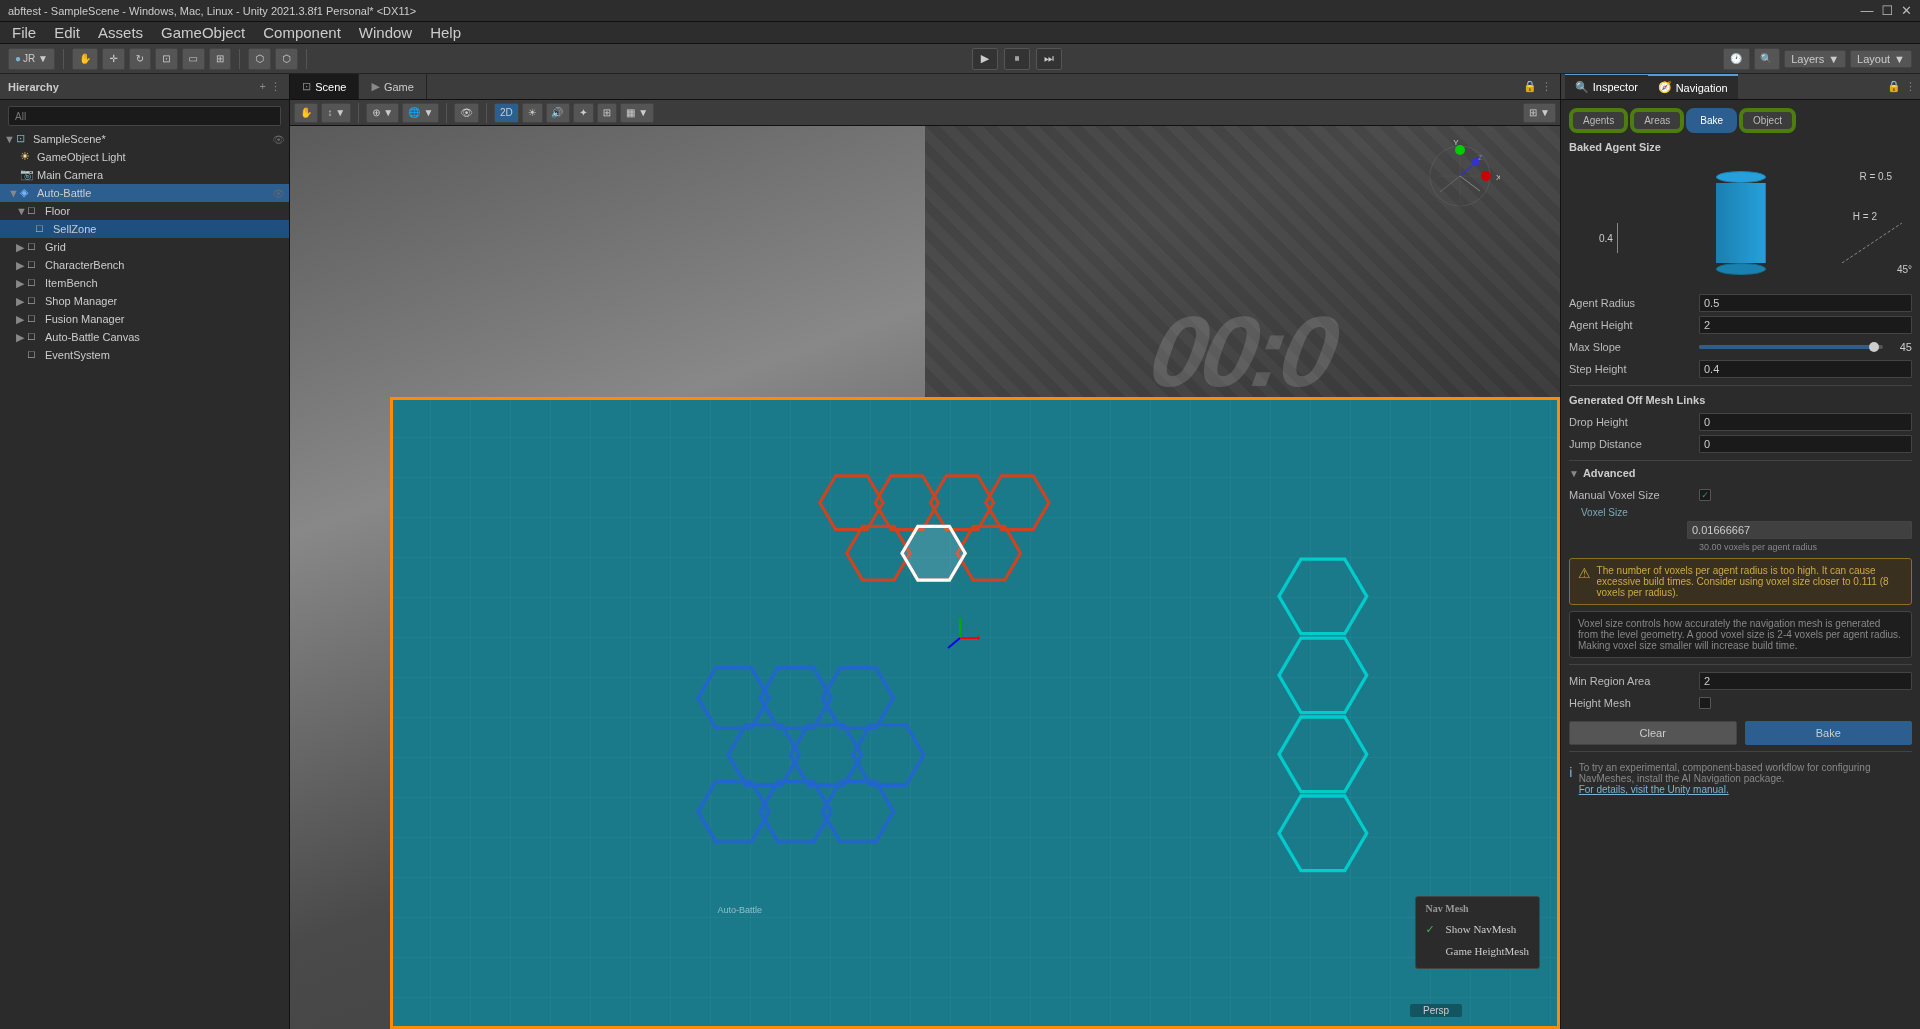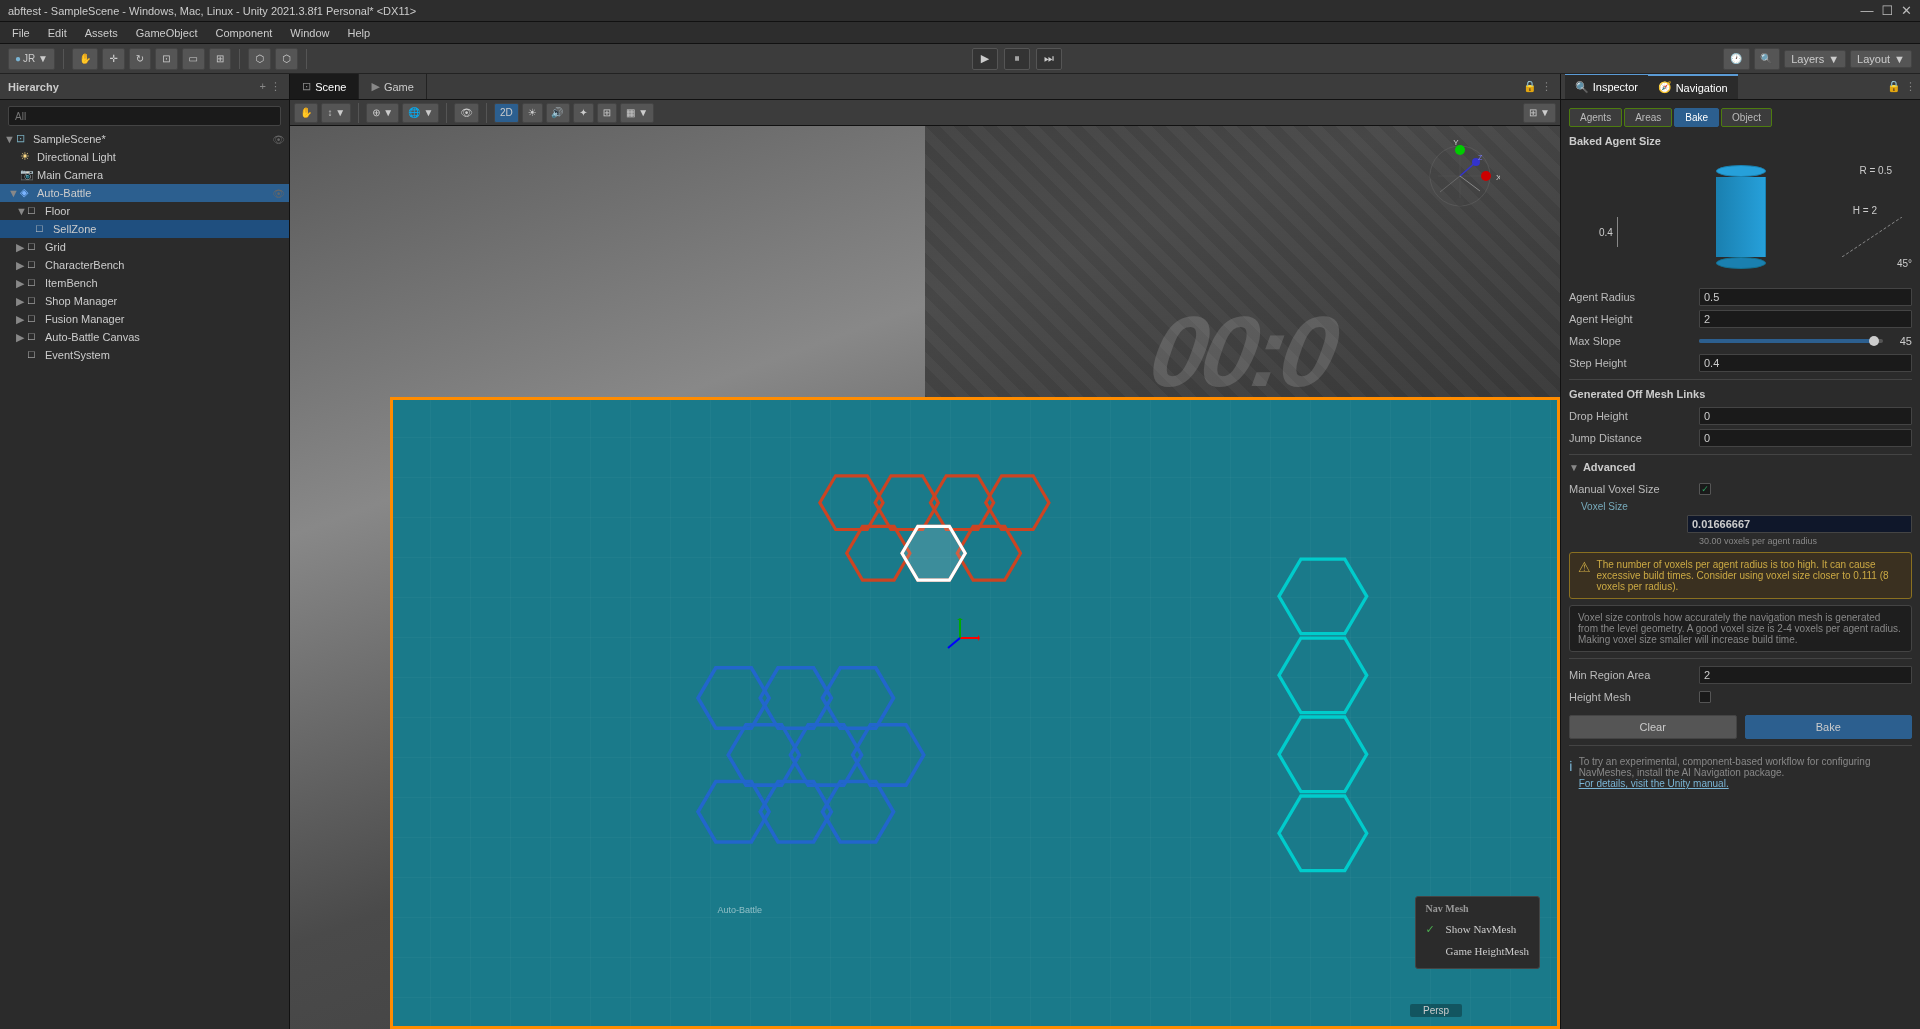--- a/index.html
+++ b/index.html
@@ -5,21 +5,21 @@
     * { margin: 0; padding: 0; box-sizing: border-box; }
     body { width: 1920px; height: 1029px; background: #1e1e1e; font-family: 'Segoe UI', Arial, sans-serif; font-size: 11px; color: #ccc; overflow: hidden; }
 
     
     #titlebar { height: 22px; background: #2d2d2d; display: flex; align-items: center; justify-content: space-between; padding: 0 8px; border-bottom: 1px solid #111; }
     #titlebar-controls { display: flex; gap: 8px; }
     #titlebar-controls span { font-size: 13px; color: #bbb; cursor: pointer; }
 
     
     #menubar { height: 22px; background: #2d2d2d; display: flex; align-items: center; padding: 0 4px; border-bottom: 1px solid #111; gap: 2px; }
-    .menu-item { padding: 2px 8px; font-size: 11px; color: #ccc; cursor: pointer; border-radius: 2px; }
+    .menu-item { padding: 2px 8px; font-size: 15px; color: #ccc; cursor: pointer; border-radius: 2px; }
 
     
     #toolbar { height: 30px; background: #3c3c3c; display: flex; align-items: center; padding: 0 8px; border-bottom: 1px solid #222; gap: 4px; }
     .toolbar-btn { height: 22px; padding: 0 6px; background: #555; border: 1px solid #444; color: #ccc; font-size: 10px; cursor: pointer; border-radius: 2px; display: flex; align-items: center; gap: 2px; }
     .toolbar-sep { width: 1px; height: 20px; background: #555; margin: 0 4px; }
     .toolbar-play { background: #333; border: 1px solid #555; width: 26px; height: 22px; display: flex; align-items: center; justify-content: center; cursor: pointer; border-radius: 2px; }
     .toolbar-right { margin-left: auto; display: flex; align-items: center; gap: 4px; }
     #layers-dropdown { background: #555; border: 1px solid #444; color: #ccc; font-size: 11px; padding: 2px 6px; border-radius: 2px; cursor: pointer; display: flex; align-items: center; gap: 4px; }
     #layout-dropdown { background: #555; border: 1px solid #444; color: #ccc; font-size: 11px; padding: 2px 6px; border-radius: 2px; cursor: pointer; display: flex; align-items: center; gap: 4px; }
 
@@ -48,21 +48,21 @@
     .scene-btn.active { background: #2c5f8f; }
     .scene-viewport { flex: 1; position: relative; overflow: hidden; }
 
     
     #inspector { width: 360px; background: #2b2b2b; border-left: 1px solid #111; display: flex; flex-direction: column; overflow: hidden; }
     #inspector-header { height: 26px; background: #3c3c3c; display: flex; align-items: center; padding: 0 4px; border-bottom: 1px solid #111; }
     .insp-tab { padding: 0 10px; height: 100%; display: flex; align-items: center; font-size: 11px; cursor: pointer; }
     .insp-tab.active { background: #2b2b2b; color: #fff; border-top: 1px solid #5b9bd5; }
     #inspector-content { flex: 1; overflow-y: auto; padding: 8px; }
     .insp-sub-tabs { display: flex; gap: 2px; margin-bottom: 8px; }
-    .insp-sub-tab { padding: 3px 10px; background: #3c3c3c; border: 1px solid #4d7c0f; color: #bbb; font-size: 10px; cursor: pointer; border-radius: 2px; }
+    .insp-sub-tab { padding: 3px 10px; background: #3c3c3c; border: 4px solid #4d7c0f; color: #bbb; font-size: 10px; cursor: pointer; border-radius: 8px; }
     .insp-sub-tab.active { background: #2c5f8f; color: #fff; border-color: #2c5f8f; }
     .section-title { font-size: 11px; font-weight: bold; color: #ccc; margin: 8px 0 6px 0; }
     .insp-row { display: flex; align-items: center; height: 20px; margin-bottom: 2px; }
     .insp-label { width: 130px; font-size: 11px; color: #bbb; flex-shrink: 0; }
     .insp-input { flex: 1; background: #1a1a1a; border: 1px solid #444; color: #ccc; font-size: 11px; padding: 1px 4px; height: 18px; border-radius: 1px; }
     .insp-slider-row { display: flex; align-items: center; gap: 4px; flex: 1; }
     .insp-slider { flex: 1; height: 4px; background: #555; border-radius: 2px; position: relative; }
     .insp-slider-thumb { width: 10px; height: 10px; background: #ccc; border-radius: 50%; position: absolute; top: -3px; cursor: pointer; }
     .section-divider { height: 1px; background: #444; margin: 6px 0; }
     .warning-box { background: #3a3020; border: 1px solid #8a7020; border-radius: 3px; padding: 6px 8px; margin: 6px 0; display: flex; gap: 6px; font-size: 10px; color: #ccaa44; }
@@ -164,21 +164,21 @@
       
       <div class="tree-item">
         <span class="tree-arrow">▼</span>
         <span class="tree-icon" style="color:#7ab;">⊡</span>
         <span>SampleScene*</span>
         <span class="eye-icon">👁</span>
       </div>
       <div class="tree-item indent1">
         <span class="tree-arrow"></span>
         <span class="tree-icon" style="color:#ffdd88;">☀</span>
-        <span>Directional Light</span>
+        <span>GameObject Light</span>
       </div>
       <div class="tree-item indent1">
         <span class="tree-arrow"></span>
         <span class="tree-icon" style="color:#aad4ff;">📷</span>
         <span>Main Camera</span>
       </div>
       <div class="tree-item indent1 selected">
         <span class="tree-arrow">▼</span>
         <span class="tree-icon" style="color:#7ab4ff;">◈</span>
         <span>Auto-Battle</span>
@@ -478,21 +478,21 @@
       </div>
 
       <div class="insp-row">
         <span class="insp-label">Manual Voxel Size</span>
         <div class="checkbox-input checkbox-checked"></div>
       </div>
 
       <div class="voxel-label">Voxel Size</div>
       <div class="insp-row">
         <span style="padding-left:12px;width:118px;font-size:11px;color:#bbb;flex-shrink:0;"></span>
-        <input type="text" class="insp-input" value="0.01666667" style="background: #0f172a; font-weight: bold;">
+        <input type="text" class="insp-input" value="0.01666667" style="background: #404040;">
       </div>
       <div style="font-size:9px;color:#888;padding-left:130px;margin-bottom:4px;">30.00 voxels per agent radius</div>
 
       <div class="warning-box">
         <span style="font-size:14px;flex-shrink:0;">⚠</span>
         <span>The number of voxels per agent radius is too high. It can cause excessive build times. Consider using voxel size closer to 0.111 (8 voxels per radius).</span>
       </div>
 
       <div class="warning-box" style="background:#1e1e1e;border-color:#444;">
         <span style="color:#888;font-size:10px;">Voxel size controls how accurately the navigation mesh is generated from the level geometry. A good voxel size is 2-4 voxels per agent radius. Making voxel size smaller will increase build time.</span>

